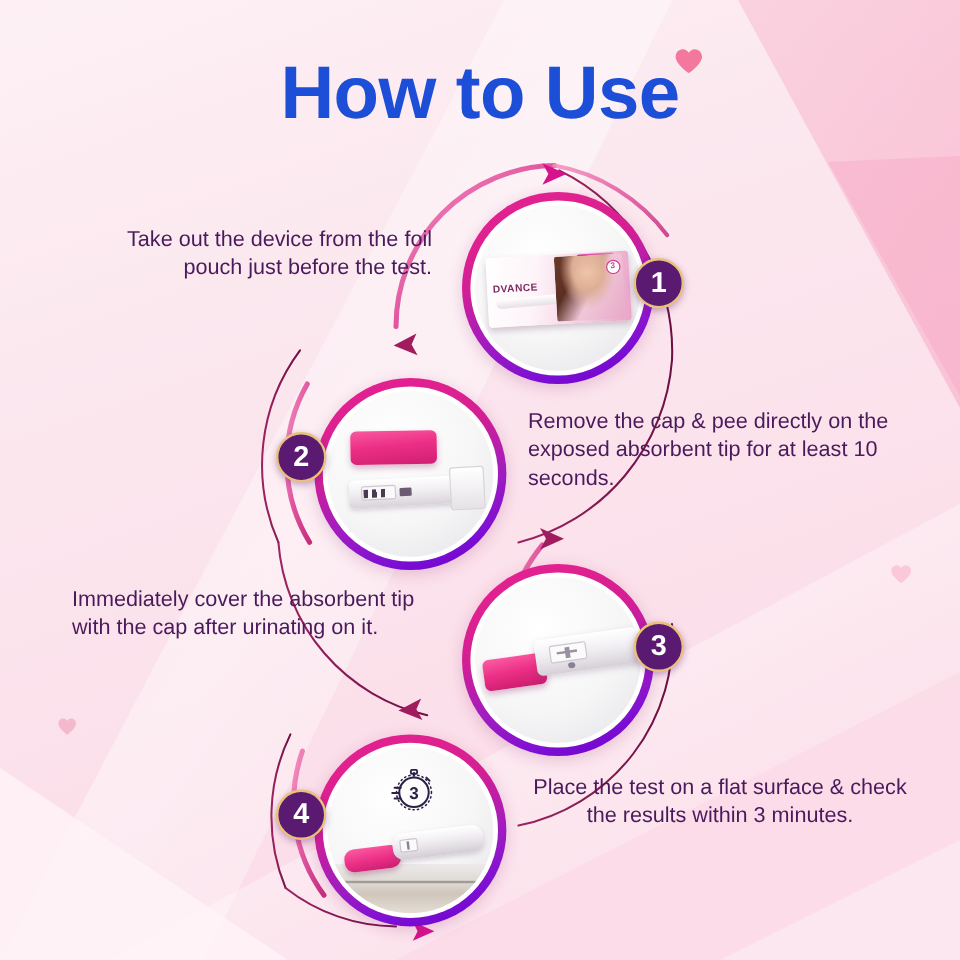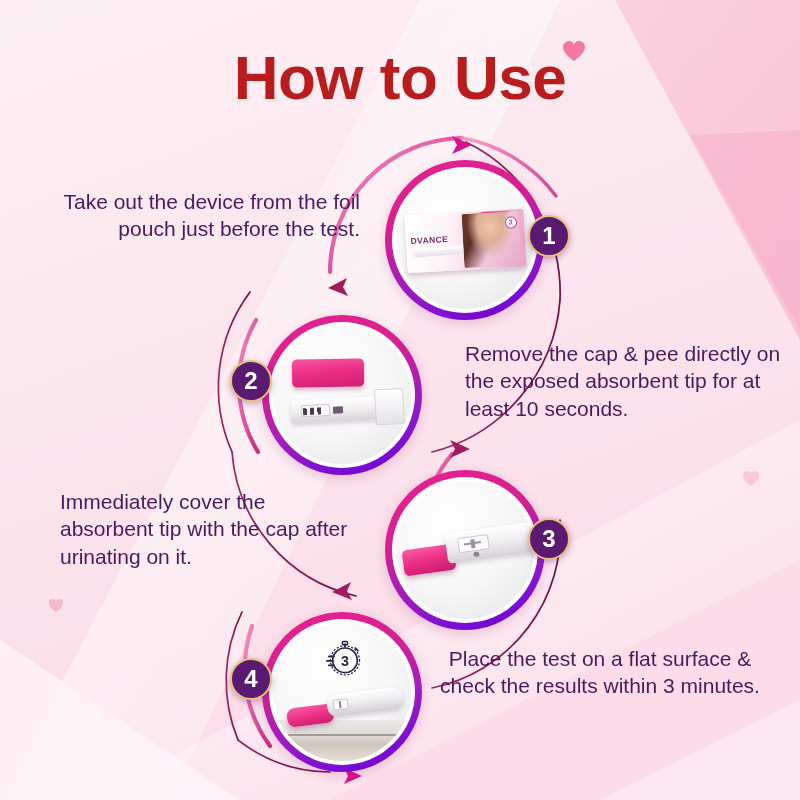--- a/index.html
+++ b/index.html
@@ -16,36 +16,36 @@
 
   
   #arcs { position:absolute; inset:0; z-index:1; }
 
   
   .title {
     position:absolute; top:47px; left:0; width:100%;
     text-align:center;
     font-size:62px; font-weight:bold;
     letter-spacing:-0.5px;
-    color:#b91c1c;
+    color:#1d4ed8;
     z-index:6;
     line-height:1.0;
   }
 
   
   .step-text {
     position:absolute;
     z-index:6;
     color:#4a1a5c;
-    font-size:21px;
+    font-size:18px;
     line-height:1.30;
     font-weight:500;
   }
   .t1 { left:52px;  top:188px; width:308px; text-align:right; }
-  .t2 { left:440px; top:340px; width:336px; text-align:left;margin-left:25px;  }
+  .t2 { left:440px; top:340px; width:336px; text-align:left;  }
   .t3 { left:60px;  top:488px; width:300px; text-align:left; }
   .t4 { left:440px; top:645px; width:320px; text-align:center;  }
 
   
   .bubble {
     position:absolute; z-index:4;
     width:160px; height:160px; border-radius:50%;
     padding:7px;
     background:
       linear-gradient(160deg,#e0218f 0%,#e0218f 18%,#d31f94 38%,#a01cc0 62%,#7d0fd4 82%,#6a00c8 100%);

